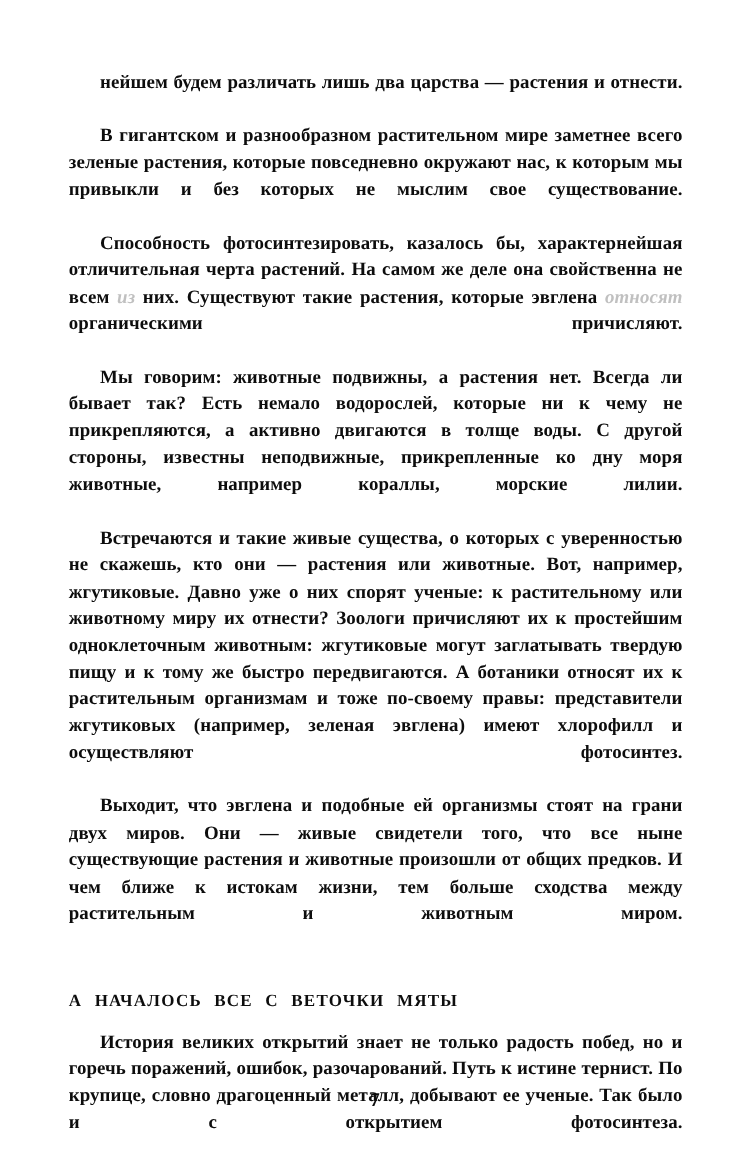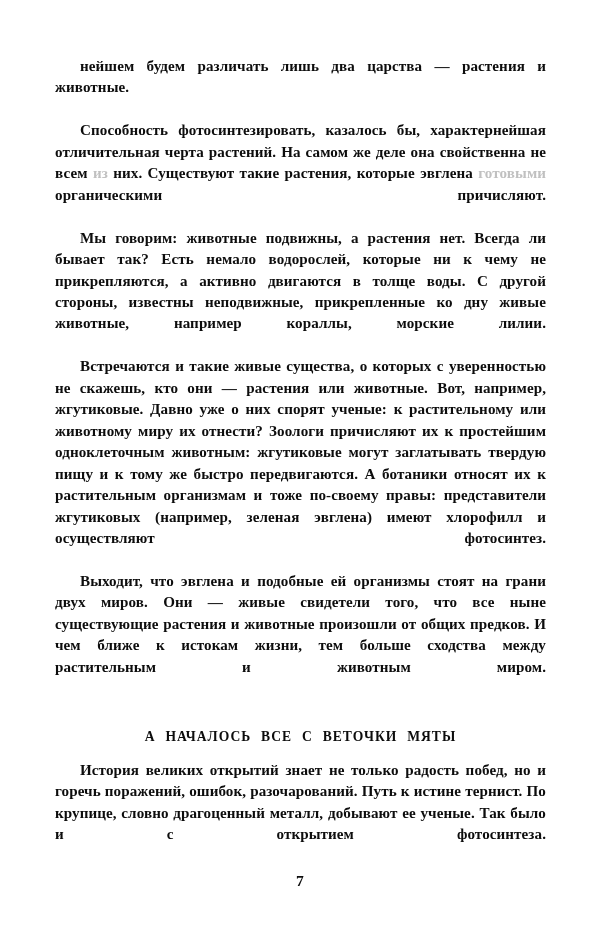--- a/index.html
+++ b/index.html
@@ -38,56 +38,57 @@
   
   p.para::after {
     content: "";
     display: inline-block;
     width: 100%;
   }
   .section-heading {
     margin: 0;
     font-size: 13.6px;
     font-weight: 700;
-    text-align: center;
     letter-spacing: 1.0px;
     word-spacing: 5.5px;
     padding-top: 29px;
     padding-bottom: 15px;
     text-indent: 0;
   }
   .page-number {
     position: absolute;
     left: 0;
     right: 0;
     top: 872px;
     text-align: center;
     font-size: 15.6px;
     font-weight: 700;
     font-family: "Liberation Serif", "DejaVu Serif", serif;
   }
   
   .faded {
     color: #8e8e8e;
     opacity: 0.55;
+    font-style: italic;
   }
 </style>
 </head>
 <body>
 
 <div class="page">
 
   <div class="text-column">
 
-    <p class="para">нейшем будем различать лишь два царства — растения и животные.</p>
+    <p class="para">нейшем будем различать лишь два царства — растения и отнести.</p>
 
+    <p class="para">В гигантском и разнообразном растительном мире заметнее всего зеленые растения, которые повседневно окружают нас, к которым мы привыкли и без которых не мыслим свое существование.</p>
 
-    <p class="para"><span>Способность фотосинтезировать, казалось бы, характернейшая отличительная черта растений. На самом же деле она свойственна не всем </span><span class="faded">из</span><span> них. Существуют такие растения, которые эвглена </span><span class="faded">готовыми</span><span> органическими причисляют.</span></p>
+    <p class="para"><span>Способность фотосинтезировать, казалось бы, характернейшая отличительная черта растений. На самом же деле она свойственна не всем </span><span class="faded">из</span><span> них. Существуют такие растения, которые эвглена </span><span class="faded">относят</span><span> органическими причисляют.</span></p>
 
-    <p class="para">Мы говорим: животные подвижны, а растения нет. Всегда ли бывает так? Есть немало водорослей, которые ни к чему не прикрепляются, а активно двигаются в толще воды. С другой стороны, известны неподвижные, прикрепленные ко дну живые животные, например кораллы, морские лилии.</p>
+    <p class="para">Мы говорим: животные подвижны, а растения нет. Всегда ли бывает так? Есть немало водорослей, которые ни к чему не прикрепляются, а активно двигаются в толще воды. С другой стороны, известны неподвижные, прикрепленные ко дну моря животные, например кораллы, морские лилии.</p>
 
     <p class="para">Встречаются и такие живые существа, о которых с уверенностью не скажешь, кто они — растения или животные. Вот, например, жгутиковые. Давно уже о них спорят ученые: к растительному или животному миру их отнести? Зоологи причисляют их к простейшим одноклеточным животным: жгутиковые могут заглатывать твердую пищу и к тому же быстро передвигаются. А ботаники относят их к растительным организмам и тоже по-своему правы: представители жгутиковых (например, зеленая эвглена) имеют хлорофилл и осуществляют фотосинтез.</p>
 
     <p class="para">Выходит, что эвглена и подобные ей организмы стоят на грани двух миров. Они — живые свидетели того, что все ныне существующие растения и животные произошли от общих предков. И чем ближе к истокам жизни, тем больше сходства между растительным и животным миром.</p>
 
     <h2 class="section-heading">А НАЧАЛОСЬ ВСЕ С ВЕТОЧКИ МЯТЫ</h2>
 
     <p class="para">История великих открытий знает не только радость побед, но и горечь поражений, ошибок, разочарований. Путь к истине тернист. По крупице, словно драгоценный металл, добывают ее ученые. Так было и с открытием фотосинтеза.</p>
 
   </div>

